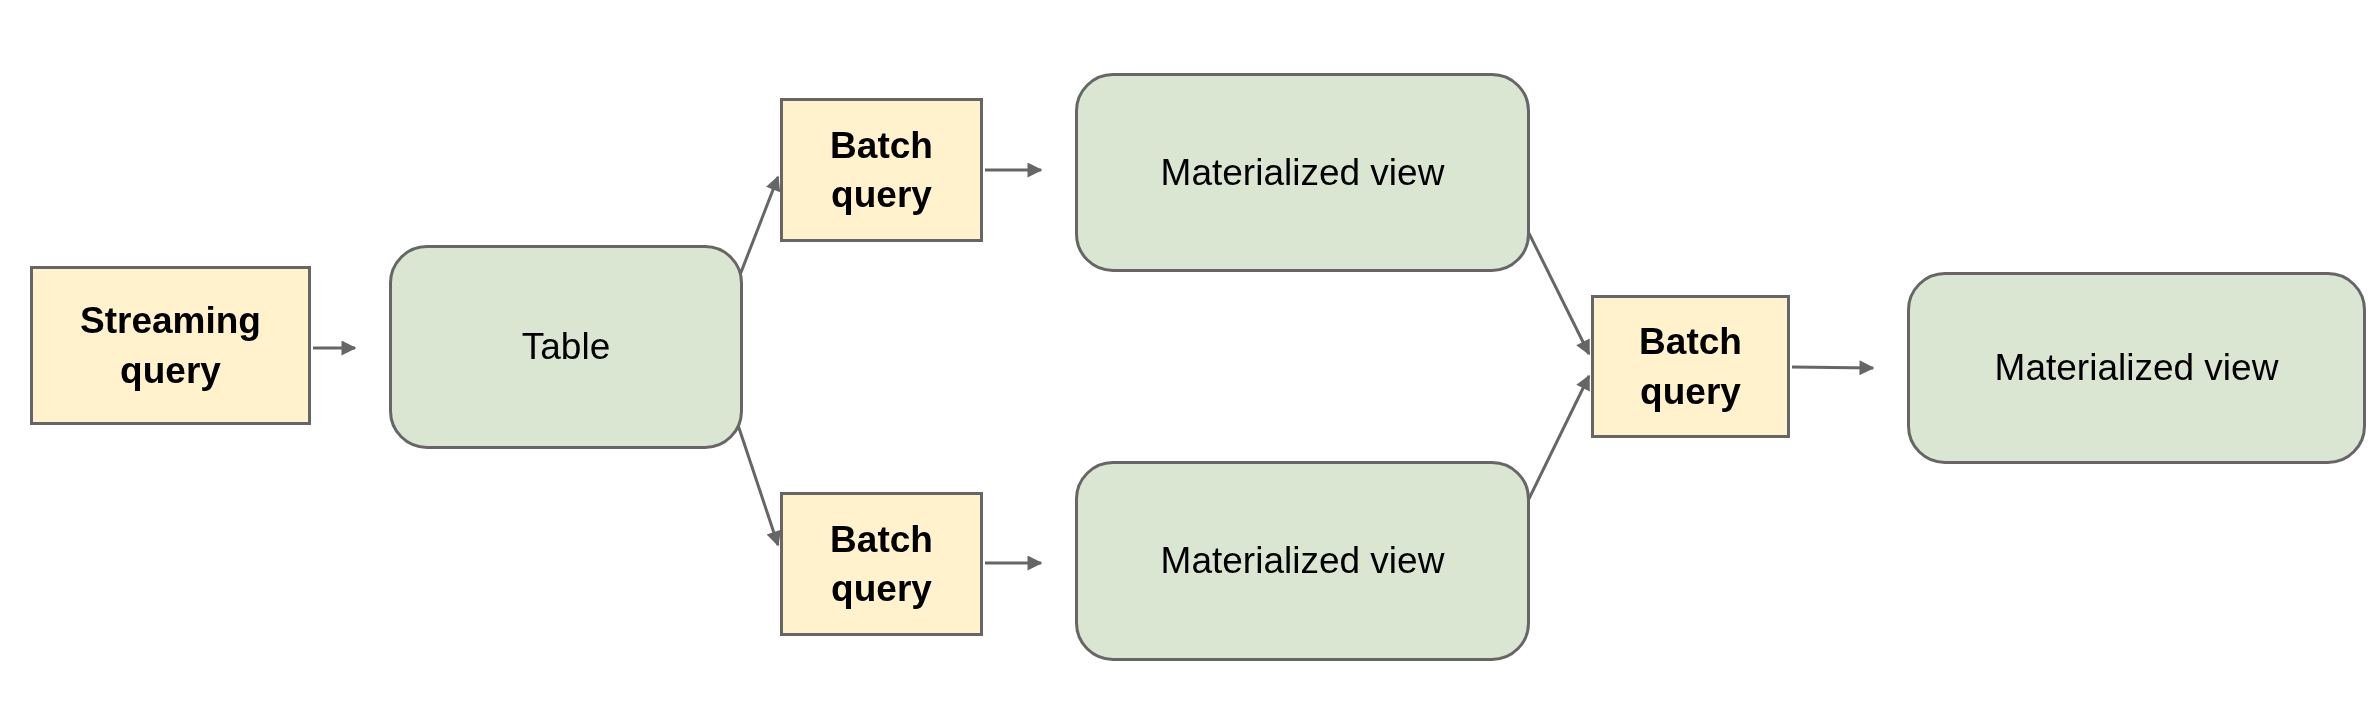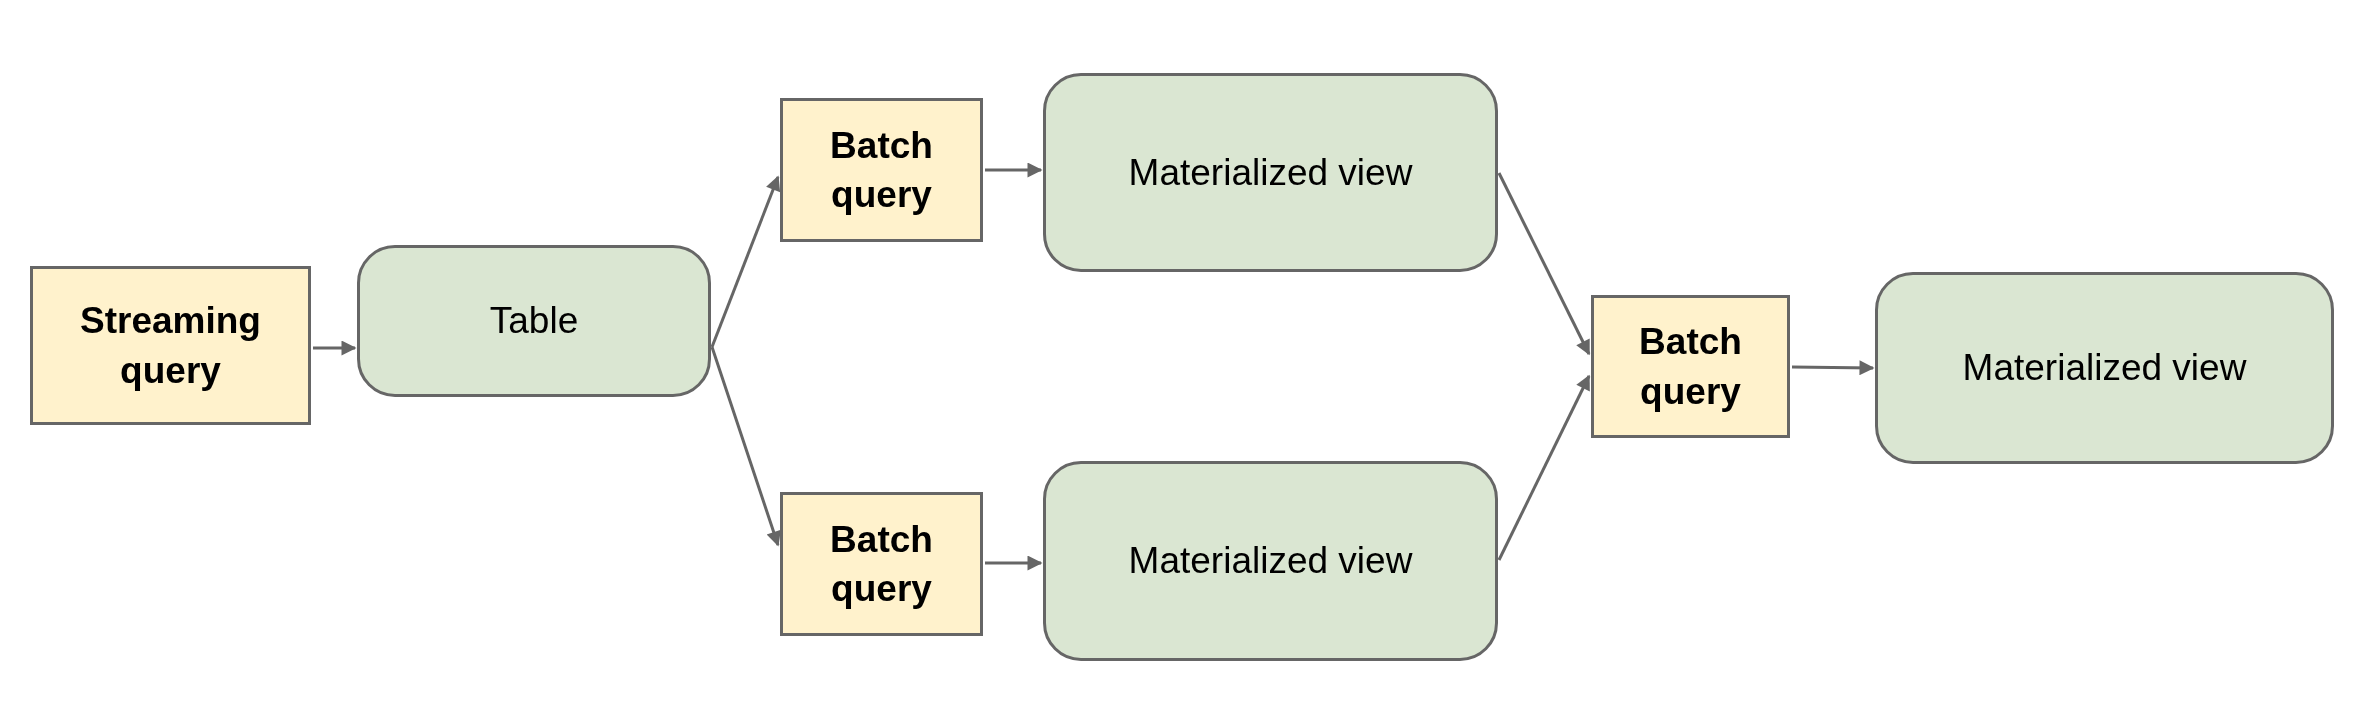--- a/index.html
+++ b/index.html
@@ -40,25 +40,25 @@
     display: flex;
     align-items: center;
     justify-content: center;
     text-align: center;
     color: var(--text);
     font-size: 37px;
     line-height: 1.33;
     border: 3px solid var(--border);
   }
   .node.query { background: var(--yellow); border-radius: 0; font-weight: bold; }
-  .node.store { background: var(--green); border-radius: 38px; }
+  .node.store { background: var(--green); border-radius: 38px; margin-left: 32px; }
 
   
   #n-streaming   { left: 30px;   top: 266px; width: 281px; height: 159px; }
-  #n-table       { left: 357px;  top: 245px; width: 354px; height: 152px; }
+  #n-table       { left: 357px;  top: 245px; width: 354px; height: 204px; }
   #n-batch-top   { left: 780px;  top: 98px;  width: 203px; height: 144px; }
   #n-mv-top      { left: 1043px; top: 73px;  width: 455px; height: 199px; }
   #n-batch-bot   { left: 780px;  top: 492px; width: 203px; height: 144px; }
   #n-mv-bot      { left: 1043px; top: 461px; width: 455px; height: 200px; }
   #n-batch-right { left: 1591px; top: 295px; width: 199px; height: 143px; }
   #n-mv-right    { left: 1875px; top: 272px; width: 459px; height: 192px; }
 
   .node .lbl { padding: 0 12px; }
 </style>
 </head>

